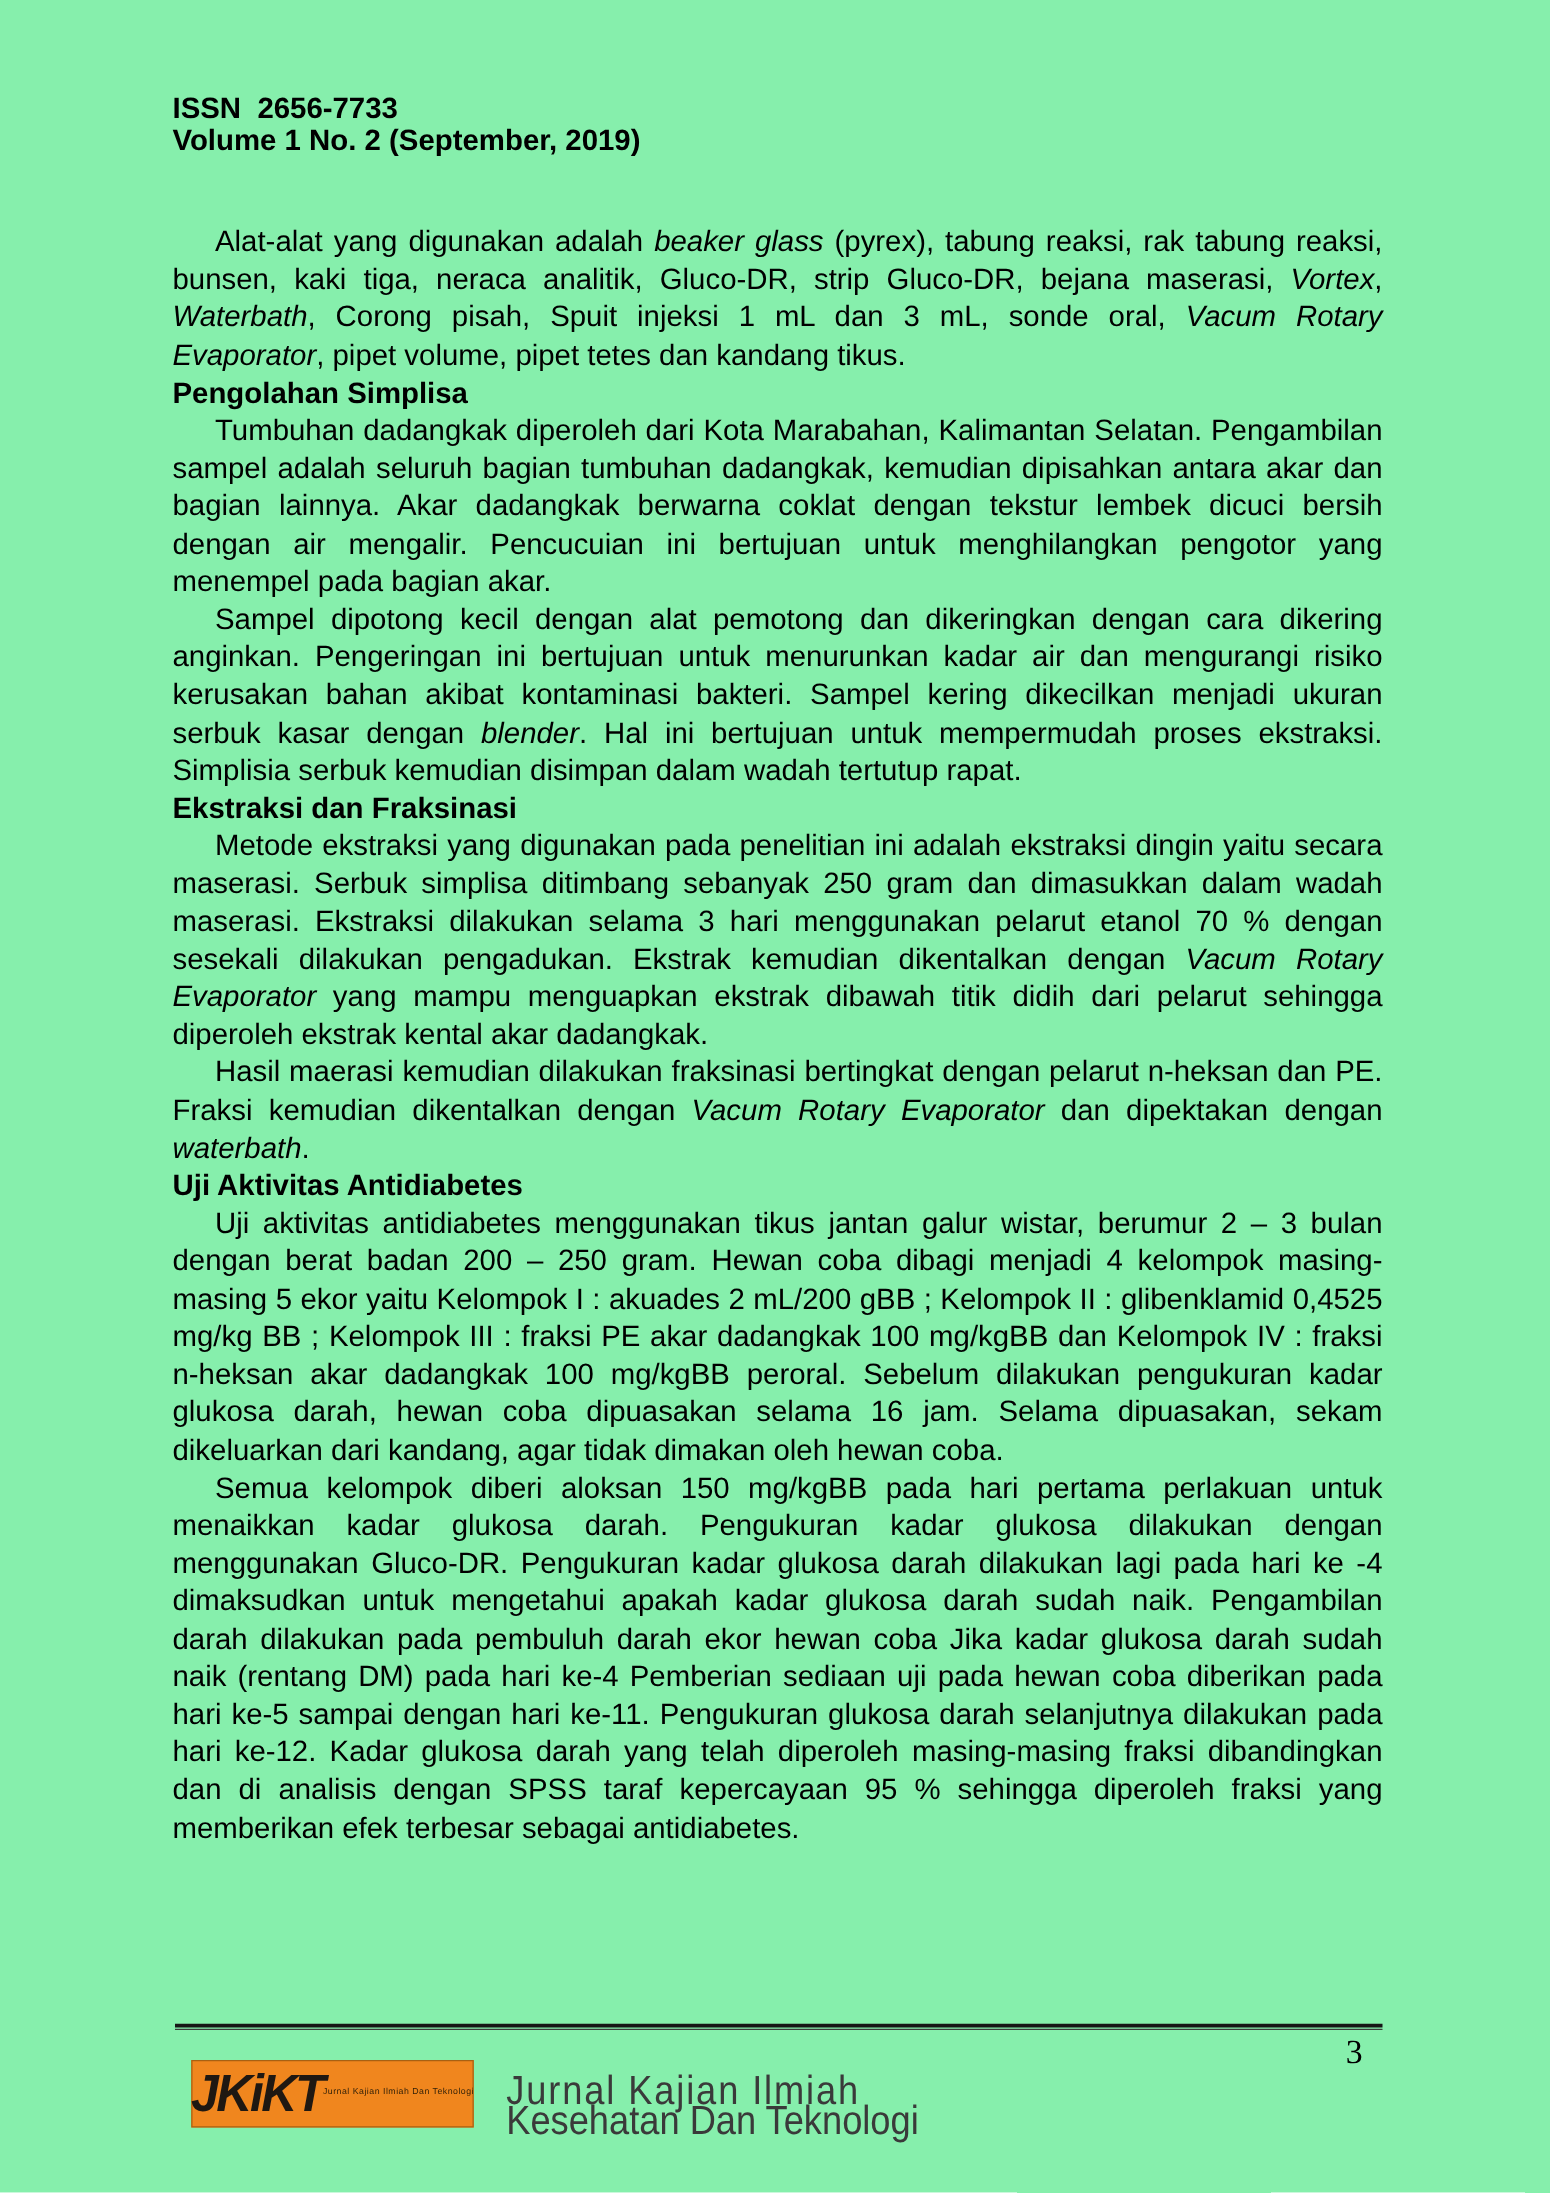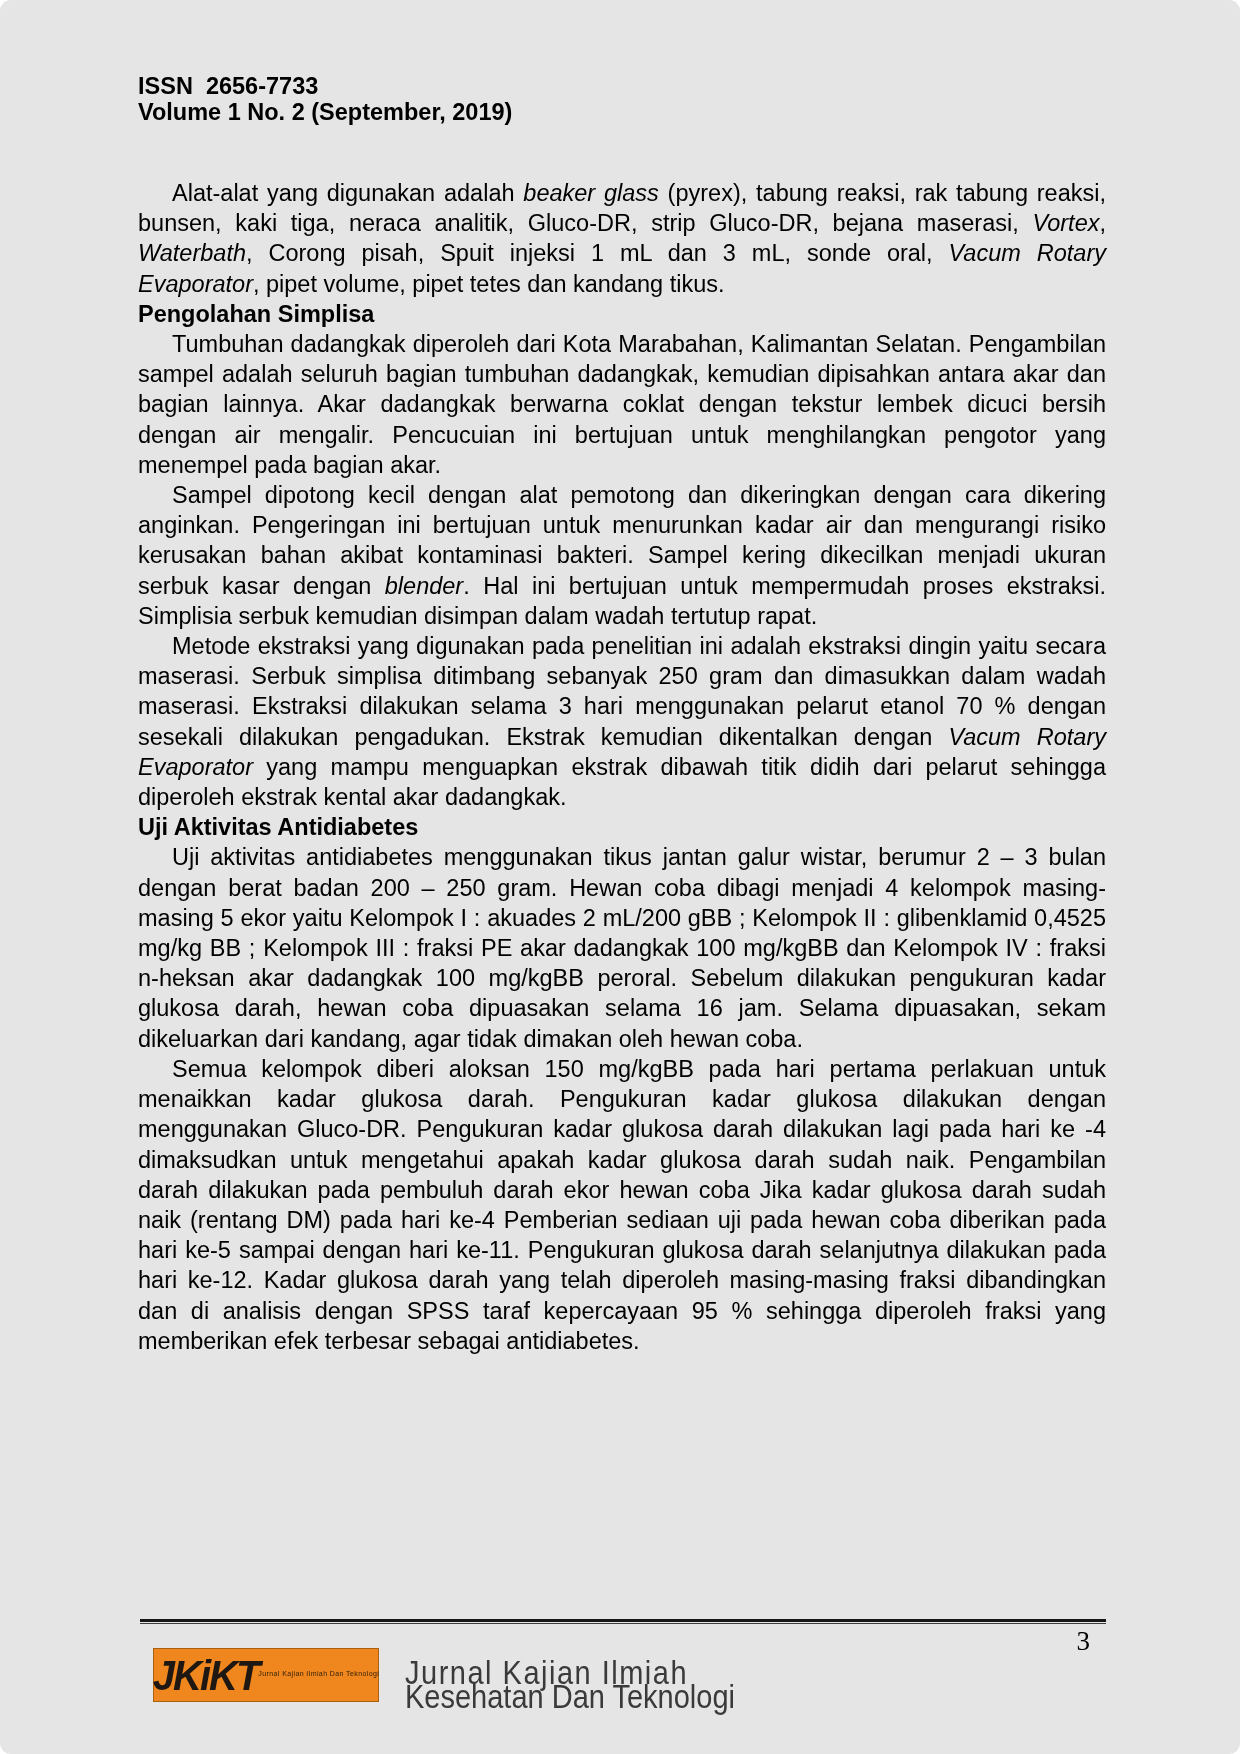--- a/index.html
+++ b/index.html
@@ -1,24 +1,23 @@
 <!DOCTYPE html>
 <html><head>
 <meta charset="utf-8">
 <style>
   html, body { margin: 0; padding: 0; background: #ffffff; }
   .page {
     position: relative;
     width: 1240px;
     height: 1754px;
-    background: #e5e5e5;
+    background: #86efac;
     font-family: "Liberation Sans", sans-serif;
     color: #000000;
     overflow: hidden;
-    border-radius: 11px;
   }
   
   .page-header {
     position: absolute;
     left: 138px;
     top: 74px;
     width: 967px;
     display: flex;
     justify-content: space-between;
     align-items: flex-start;
@@ -144,21 +143,23 @@
   <p class="para"><span>Alat-alat yang digunakan adalah </span><em>beaker glass</em><span> (pyrex), tabung reaksi, rak tabung reaksi, bunsen, kaki tiga, neraca analitik, Gluco-DR, strip Gluco-DR, bejana maserasi, </span><em>Vortex</em><span>, </span><em>Waterbath</em><span>, Corong pisah, Spuit injeksi 1 mL dan 3 mL, sonde oral, </span><em>Vacum Rotary Evaporator</em><span>, pipet volume, pipet tetes dan kandang tikus.</span></p>
       </section>
 
   <section class="doc-section">
     <h2 class="section-heading">Pengolahan Simplisa</h2>
   <p class="para"><span>Tumbuhan dadangkak diperoleh dari Kota Marabahan, Kalimantan Selatan. Pengambilan sampel adalah seluruh bagian tumbuhan dadangkak, kemudian dipisahkan antara akar dan bagian lainnya. Akar dadangkak berwarna coklat dengan tekstur lembek dicuci bersih dengan air mengalir. Pencucuian ini bertujuan untuk menghilangkan pengotor yang menempel pada bagian akar.</span></p>
         <p class="para"><span>Sampel dipotong kecil dengan alat pemotong dan dikeringkan dengan cara dikering anginkan. Pengeringan ini bertujuan untuk menurunkan kadar air dan mengurangi risiko kerusakan bahan akibat kontaminasi bakteri. Sampel kering dikecilkan menjadi ukuran serbuk kasar dengan </span><em>blender</em><span>. Hal ini bertujuan untuk mempermudah proses ekstraksi. Simplisia serbuk kemudian disimpan dalam wadah tertutup rapat.</span></p>
       </section>
 
   <section class="doc-section">
+    <h2 class="section-heading">Ekstraksi dan Fraksinasi</h2>
   <p class="para"><span>Metode ekstraksi yang digunakan pada penelitian ini adalah ekstraksi dingin yaitu secara maserasi. Serbuk simplisa ditimbang sebanyak 250 gram dan dimasukkan dalam wadah maserasi. Ekstraksi dilakukan selama 3 hari menggunakan pelarut etanol 70 % dengan sesekali dilakukan pengadukan. Ekstrak kemudian dikentalkan dengan </span><em>Vacum Rotary Evaporator</em><span> yang mampu menguapkan ekstrak dibawah titik didih dari pelarut sehingga diperoleh ekstrak kental akar dadangkak.</span></p>
+        <p class="para"><span>Hasil maerasi kemudian dilakukan fraksinasi bertingkat dengan pelarut n-heksan dan PE. Fraksi kemudian dikentalkan dengan </span><em>Vacum Rotary Evaporator</em><span> dan dipektakan dengan </span><em>waterbath</em><span>.</span></p>
       </section>
 
   <section class="doc-section">
     <h2 class="section-heading">Uji Aktivitas Antidiabetes</h2>
   <p class="para"><span>Uji aktivitas antidiabetes menggunakan tikus jantan galur wistar, berumur 2 – 3 bulan dengan berat badan 200 – 250 gram. Hewan coba dibagi menjadi 4 kelompok masing-masing 5 ekor yaitu Kelompok I : akuades 2 mL/200 gBB ; Kelompok II : glibenklamid 0,4525 mg/kg BB ; Kelompok III : fraksi PE akar dadangkak 100 mg/kgBB  dan Kelompok IV : fraksi n-heksan akar dadangkak 100 mg/kgBB peroral. Sebelum dilakukan pengukuran kadar glukosa darah, hewan coba dipuasakan selama 16 jam. Selama dipuasakan, sekam dikeluarkan dari kandang, agar tidak dimakan oleh hewan coba.</span></p>
         <p class="para"><span>Semua kelompok diberi aloksan 150 mg/kgBB pada hari pertama perlakuan untuk menaikkan kadar glukosa darah.  Pengukuran kadar glukosa dilakukan dengan menggunakan Gluco-DR. Pengukuran kadar glukosa darah dilakukan lagi pada hari ke -4 dimaksudkan untuk mengetahui apakah kadar glukosa darah sudah naik. Pengambilan darah dilakukan pada pembuluh darah ekor hewan coba Jika kadar glukosa darah sudah naik (rentang DM) pada hari ke-4 Pemberian sediaan uji pada hewan coba diberikan pada hari ke-5 sampai dengan hari ke-11. Pengukuran glukosa darah selanjutnya dilakukan pada hari ke-12. Kadar glukosa darah yang telah diperoleh masing-masing fraksi dibandingkan dan di analisis dengan SPSS taraf kepercayaan 95 % sehingga diperoleh fraksi yang memberikan efek terbesar sebagai antidiabetes.</span></p>
       </section>
 </main>
 
   <div class="footer-rule"></div>

